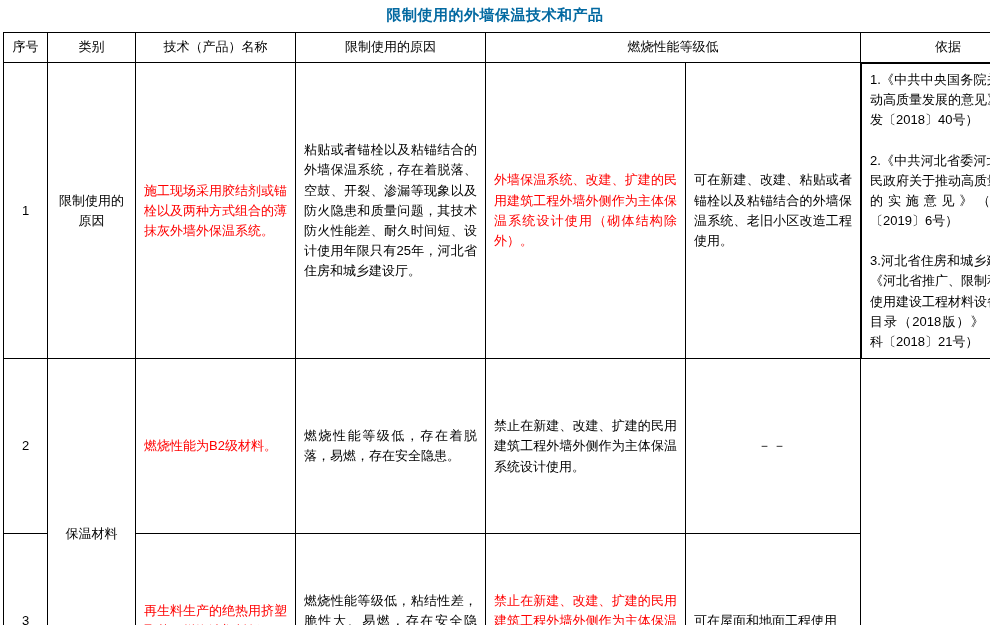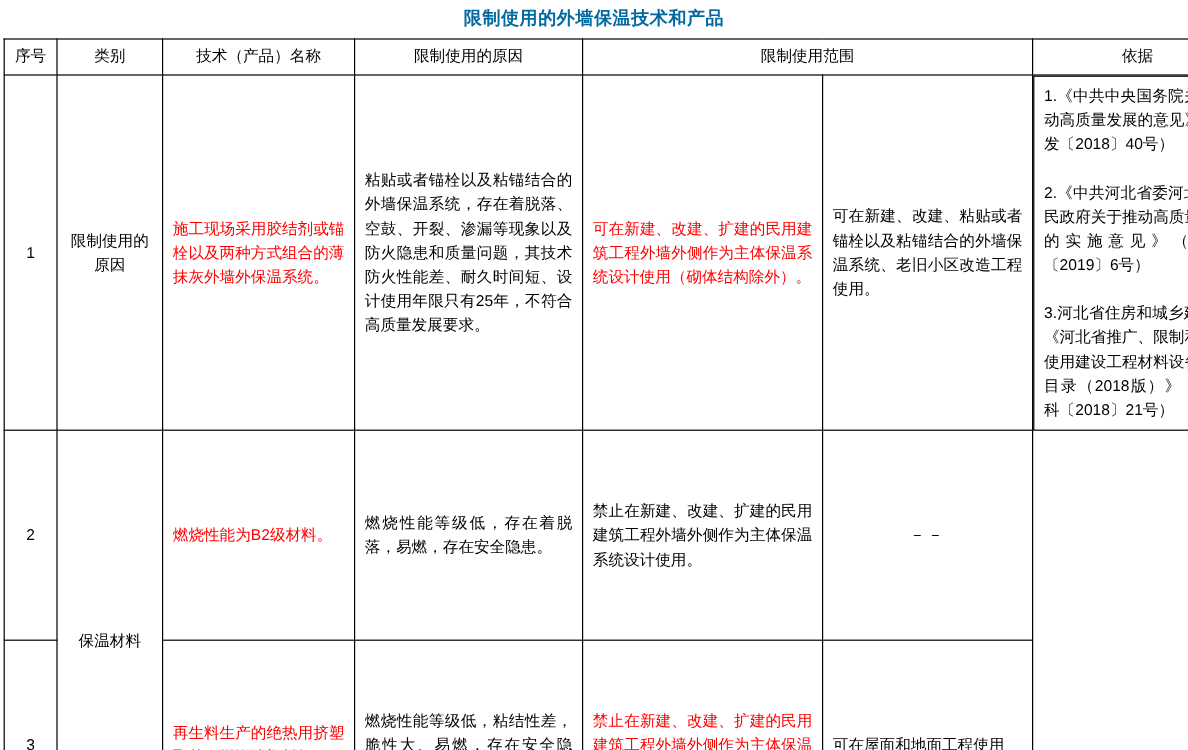--- a/index.html
+++ b/index.html
@@ -86,31 +86,31 @@
       <col class="c-scope">
       <col class="c-scope2">
       <col class="c-basis">
     </colgroup>
     <thead>
       <tr>
         <th>序号</th>
         <th>类别</th>
         <th>技术（产品）名称</th>
         <th>限制使用的原因</th>
-        <th colspan="2">限制使用范围</th>
+        <th colspan="2">燃烧性能等级低</th>
         <th>依据</th>
       </tr>
     </thead>
     <tbody>
       <tr style="height:232px;">
         <td class="center">1</td>
         <td class="center">限制使用的原因</td>
         <td class="justify red">施工现场采用胶结剂或锚栓以及两种方式组合的薄抹灰外墙外保温系统。</td>
-        <td class="justify">粘贴或者锚栓以及粘锚结合的外墙保温系统，存在着脱落、空鼓、开裂、渗漏等现象以及防火隐患和质量问题，其技术防火性能差、耐久时间短、设计使用年限只有25年，不符合高质量发展要求。</td>
-        <td class="justify red">可在新建、改建、扩建的民用建筑工程外墙外侧作为主体保温系统设计使用（砌体结构除外）。</td>
+        <td class="justify">粘贴或者锚栓以及粘锚结合的外墙保温系统，存在着脱落、空鼓、开裂、渗漏等现象以及防火隐患和质量问题，其技术防火性能差、耐久时间短、设计使用年限只有25年，河北省住房和城乡建设厅。</td>
+        <td class="justify red">外墙保温系统、改建、扩建的民用建筑工程外墙外侧作为主体保温系统设计使用（砌体结构除外）。</td>
         <td class="justify">可在新建、改建、粘贴或者锚栓以及粘锚结合的外墙保温系统、老旧小区改造工程使用。</td>
         <td class="justify vmid cell-body" rowspan="3">1.《中共中央国务院关于推动高质量发展的意见》（中发〔2018〕40号）
 
 2.《中共河北省委河北省人民政府关于推动高质量发展的实施意见》（冀发〔2019〕6号）
 
 3.河北省住房和城乡建设厅《河北省推广、限制和禁止使用建设工程材料设备产品目录（2018版）》（冀建科〔2018〕21号）</td>
       </tr>
       <tr style="height:175px;">
         <td class="center">2</td>
         <td class="center" rowspan="2">保温材料</td>

